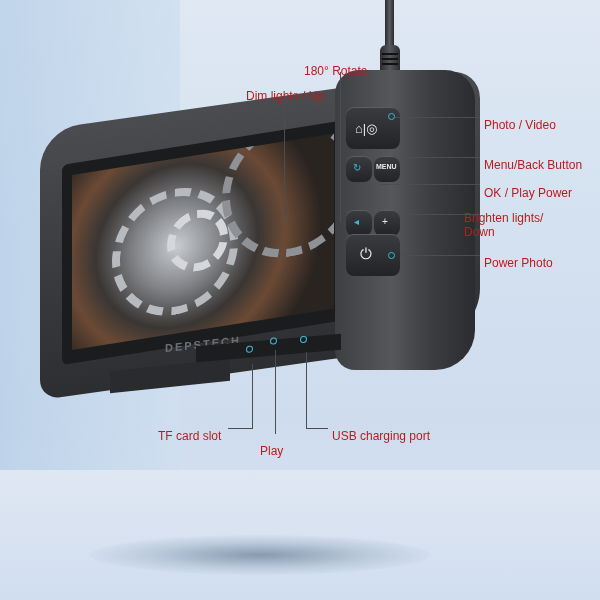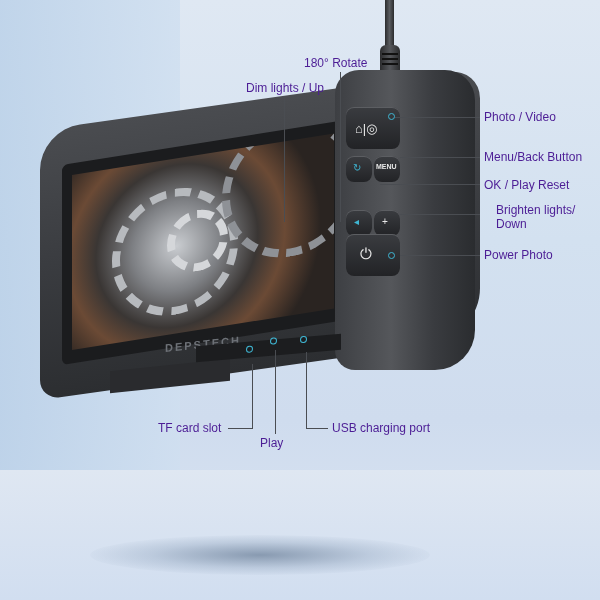--- a/index.html
+++ b/index.html
@@ -31,21 +31,21 @@
   .brand{position:absolute;left:125px;top:268px;color:#6d7177;font-size:11px;letter-spacing:2px;font-weight:bold;transform:skewY(-6deg);}
   .btn{position:absolute;background:linear-gradient(180deg,#3a3c40,#222326);border-radius:8px;box-shadow:0 1px 0 #5c5e62 inset;}
   .dot{position:absolute;width:5px;height:5px;border:1.5px solid #3fb6d3;border-radius:50%;}
   .ok{position:absolute;border-radius:50%;background:radial-gradient(circle,#2f3134,#1c1d1f);border:2px solid #111;}
   .glyph{position:absolute;color:#e8e8e8;font-size:10px;}
   .cyan{color:#3fb6d3;}
   
   .port-bar{position:absolute;left:196px;top:340px;width:145px;height:16px;background:#1c1d1f;transform:skewY(-5deg);}
   .tab{position:absolute;left:110px;top:365px;width:120px;height:22px;background:#2a2b2e;transform:skewY(-6deg);}
   
-  .label{position:absolute;font-size:12px;color:#4c1d95;white-space:nowrap;}
+  .label{position:absolute;font-size:12px;color:#b91c1c;white-space:nowrap;margin-top:8px;}
   .line{position:absolute;background:#4a4d52;}
 </style>
 </head>
 <body>
 
 <div class="bg-left"></div>
 <div class="bg-floor"></div>
 <div class="shadow"></div>
 
 <div class="cable"></div>
@@ -100,24 +100,24 @@
 
 <div class="label" style="left:246px;top:81px;">Dim lights / Up</div>
 <div class="line" style="left:284px;top:97px;width:1px;height:125px;"></div>
 
 <div class="label" style="left:484px;top:110px;">Photo / Video</div>
 <div class="line" style="left:395px;top:117px;width:85px;height:1px;"></div>
 
 <div class="label" style="left:484px;top:150px;">Menu/Back Button</div>
 <div class="line" style="left:400px;top:157px;width:80px;height:1px;"></div>
 
-<div class="label" style="left:484px;top:178px;">OK / Play Reset</div>
+<div class="label" style="left:484px;top:178px;">OK / Play Power</div>
 <div class="line" style="left:380px;top:184px;width:100px;height:1px;"></div>
 
-<div class="label" style="left:496px;top:203px;line-height:14px;">
+<div class="label" style="left:464px;top:203px;line-height:14px;">
   <div>Brighten lights/</div>
   <div>Down</div>
 </div>
 <div class="line" style="left:400px;top:214px;width:80px;height:1px;"></div>
 
 <div class="label" style="left:484px;top:248px;">Power Photo</div>
 <div class="line" style="left:400px;top:255px;width:80px;height:1px;"></div>
 
 <div class="line" style="left:252px;top:364px;width:1px;height:64px;"></div>
 <div class="line" style="left:228px;top:428px;width:25px;height:1px;"></div>

